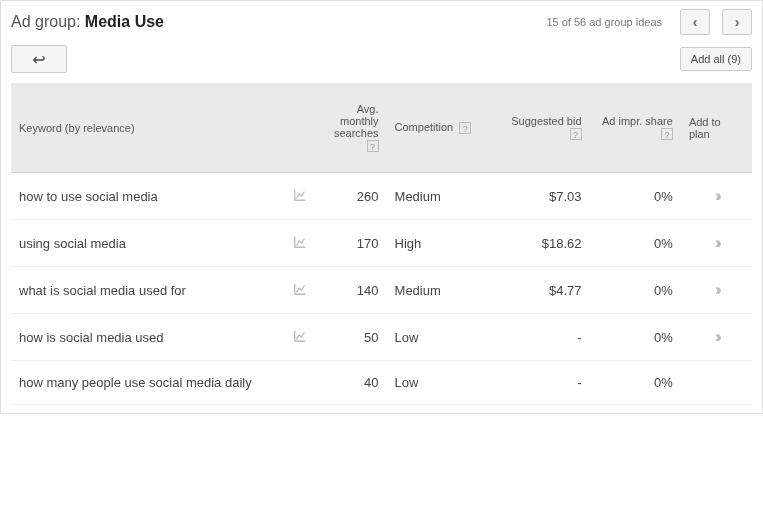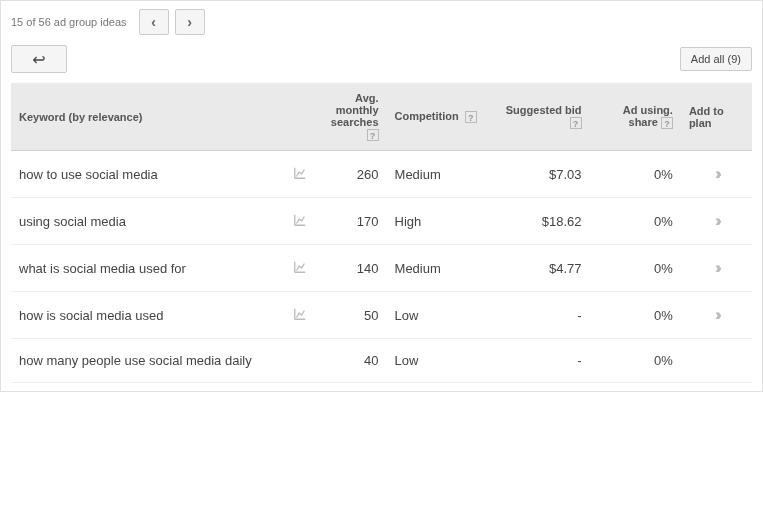--- a/index.html
+++ b/index.html
@@ -1,28 +1,28 @@
 <!DOCTYPE html>
 <html><head>
 <meta charset="utf-8">
 <style>
   * { box-sizing: border-box; margin: 0; padding: 0; }
   body { font-family: Arial, sans-serif; font-size: 13px; color: #333; background: #fff; width: 763px; }
   .container { padding: 8px 10px; border: 1px solid #e0e0e0; }
   .header { display: flex; justify-content: space-between; align-items: center; margin-bottom: 10px; }
   .title-group { font-size: 16px; color: #555; }
   .title-bold { font-weight: bold; color: #222; }
-  .pager-group { display: flex; align-items: center; gap: 6px; }
+  .pager-group { display: flex; align-items: center; gap: 12px; }
   .counter { font-size: 11px; color: #777; margin-right: 6px; }
   .btn { background: #f5f5f5; border: 1px solid #ccc; border-radius: 2px; padding: 5px 10px; font-size: 11px; color: #444; cursor: pointer; display: inline-flex; align-items: center; justify-content: center; }
   .nav-btn { width: 30px; height: 26px; padding: 0; font-size: 14px; color: #666; font-weight: bold; }
   .toolbar { display: flex; justify-content: space-between; align-items: center; margin-bottom: 10px; }
   .back-btn { width: 56px; height: 28px; font-size: 16px; }
   table { width: 100%; border-collapse: collapse; }
-  thead th { background: #eaeaea; text-align: left; font-weight: bold; font-size: 11px; color: #555; padding: 9px 8px; border-bottom: 1px solid #d0d0d0; margin-top: 40px; }
+  thead th { background: #eaeaea; text-align: left; font-weight: normal; font-size: 11px; color: #555; padding: 20px 8px; border-bottom: 1px solid #d0d0d0; margin-top: 40px; }
   thead th.right { text-align: right; }
   thead th.center { text-align: left; }
   tbody td { padding: 14px 8px; border-bottom: 1px solid #eee; font-size: 13px; color: #444; vertical-align: middle; }
   tbody td.right { text-align: right; }
   tbody td.center { text-align: center; }
   .help-icon { display: inline-block; width: 12px; height: 12px; border: 1px solid #bbb; font-size: 9px; line-height: 12px; text-align: center; color: #999; margin-left: 3px; vertical-align: middle; }
   .chart-icon { display: inline-block; width: 14px; height: 14px; color: #bbb; cursor: pointer; }
   .add-chev { color: #bbb; font-size: 16px; font-weight: bold; letter-spacing: -4px; cursor: pointer; }
   .col-keyword { width: 270px; }
   .col-chart { width: 26px; }
@@ -30,20 +30,24 @@
   .col-comp { width: 100px; }
   .col-bid { width: 100px; }
   .col-share { width: 90px; }
   .col-add { width: 70px; }
 </style>
 </head>
 <body>
 
 <div class="container">
   <div class="header">
+    <div class="title-group">
+      <span>Ad group:</span>
+      <span class="title-bold">Media Use</span>
+    </div>
     <div class="pager-group">
       <span class="counter">15 of 56 ad group ideas</span>
       <button class="btn nav-btn">
         <span>‹</span>
       </button>
       <button class="btn nav-btn">
         <span>›</span>
       </button>
     </div>
   </div>
@@ -67,21 +71,21 @@
         </th>
         <th class="col-comp">
           <span>Competition</span>
           <span class="help-icon">?</span>
         </th>
         <th class="right col-bid">
           <span>Suggested bid</span>
           <span class="help-icon">?</span>
         </th>
         <th class="right col-share">
-          <span>Ad using. share</span><span class="help-icon">?</span>
+          <span>Ad impr. share</span><span class="help-icon">?</span>
         </th>
         <th class="center col-add">
           <span>Add to plan</span>
         </th>
       </tr>
     </thead>
     <tbody id="tbody">
         <tr>
           <td>how to use social media</td>
           <td class="center"><span class="chart-icon"><svg viewBox="0 0 16 16" width="14" height="14">

